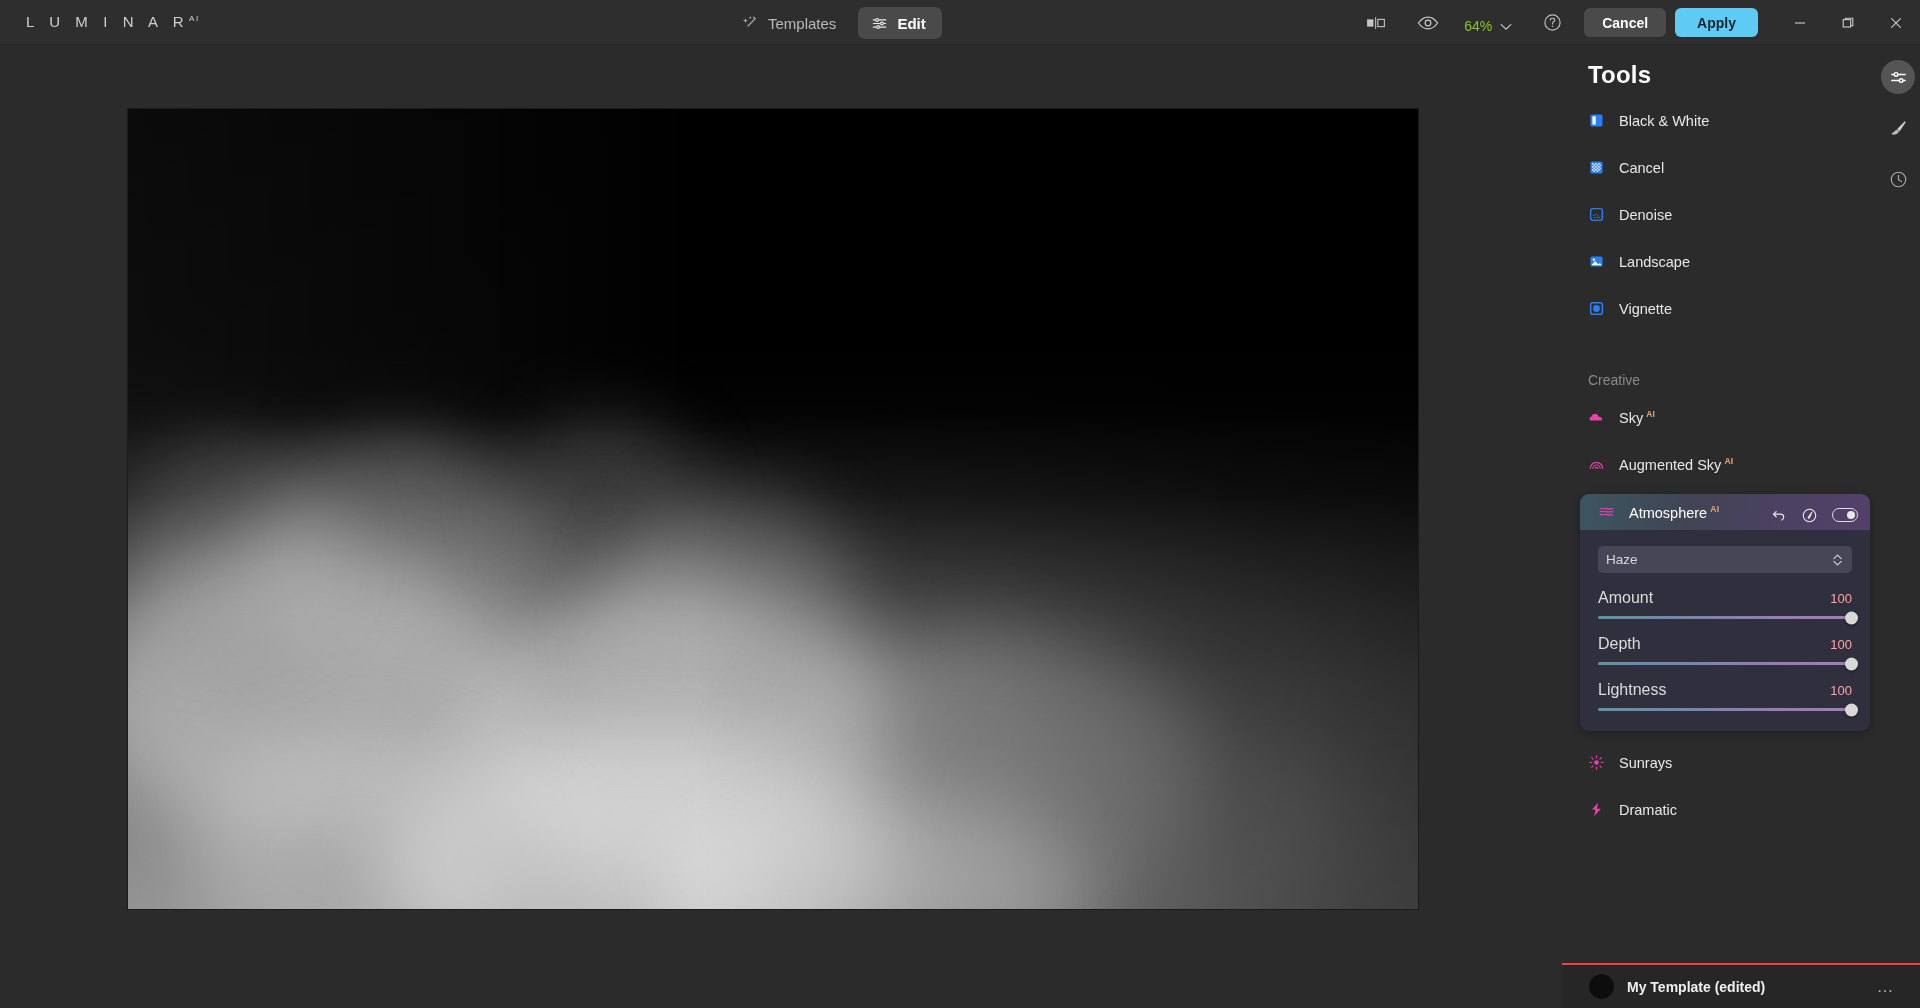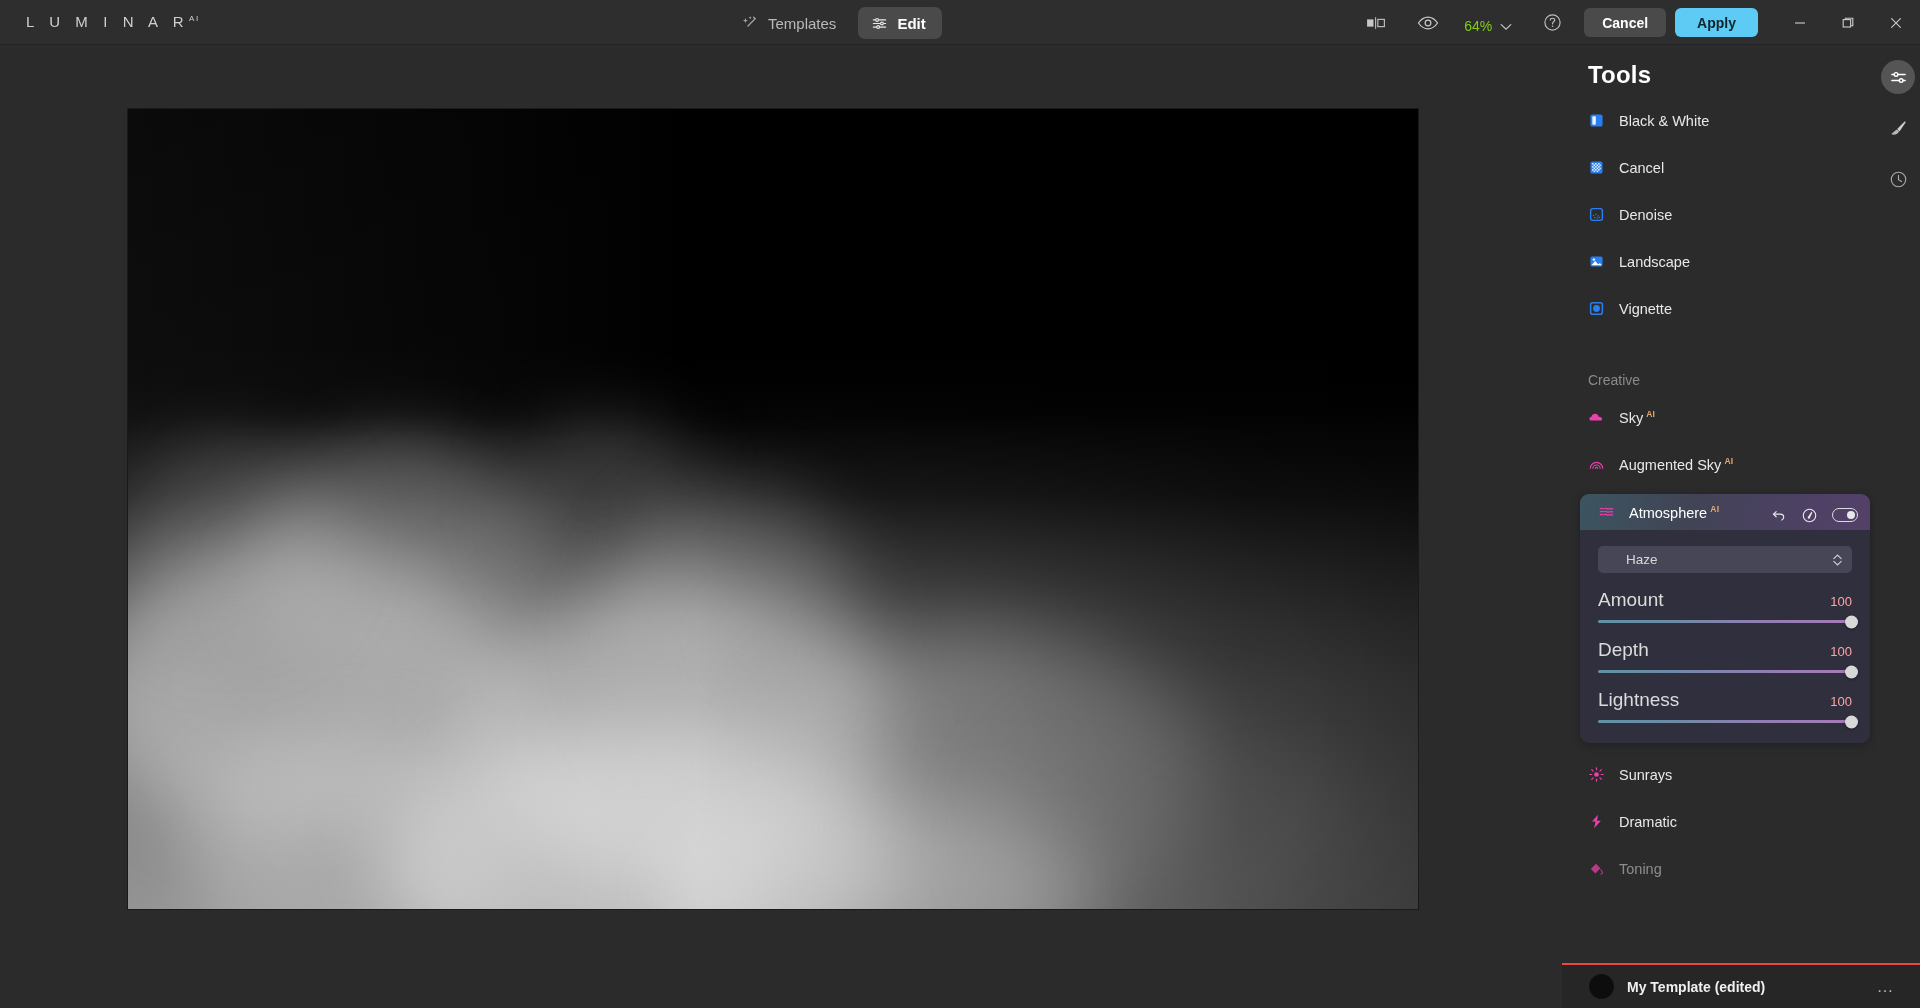--- a/index.html
+++ b/index.html
@@ -187,31 +187,31 @@
     position: relative; cursor: pointer;
   }
   .toggle .knob {
     position: absolute; right: 2px; top: 1.6px;
     width: 8px; height: 8px; border-radius: 50%; background: #e8e8e8;
   }
   .atm-body { padding: 16px 18px 18px 18px; }
   .select {
     position: relative; height: 27px; border-radius: 5px;
     background: #464656; display: flex; align-items: center;
-    padding: 0 28px; cursor: pointer; margin-bottom: 16px;
+    padding: 0 8px; cursor: pointer; margin-bottom: 16px;
   }
   .select .sv { font-size: 13.5px; color: #d9d9d9; }
   .select .sarrows {
     position: absolute; right: 9px; top: 50%; transform: translateY(-50%);
     color: #cfcfcf; display: flex;
   }
   .slider-block { margin-bottom: 16px; }
   .slider-block:last-child { margin-bottom: 2px; }
   .slider-head { display: flex; justify-content: space-between; align-items: baseline; }
-  .slider-head .sl-label { font-size: 19px; color: #dcdcdc; }
+  .slider-head .sl-label { font-size: 16px; color: #dcdcdc; }
   .slider-head .sl-val { font-size: 13px; color: #fca5a5; }
   .track {
     position: relative; margin-top: 9px; height: 3px; border-radius: 2px;
     background: linear-gradient(90deg, #5f93a3 0%, #6d8aa8 28%, #8f7fb0 62%, #a67bb6 100%);
     cursor: pointer;
   }
   .track .thumb {
     position: absolute; top: 50%; right: -6px; transform: translateY(-50%);
     width: 13px; height: 13px; border-radius: 50%;
     background: #d8d8d8; box-shadow: 0 1px 3px rgba(0,0,0,.45);
@@ -576,29 +576,20 @@
       <div class="tool-row">
         <span class="tool-icon">
           <svg width="17" height="17" viewBox="0 0 18 18">
             <path d="M10.6 1.8 L4.2 9.1 H8 L6.5 16.2 L13.6 8.2 H9.5 Z" fill="#ec3fb0"></path>
           </svg>
         </span>
         <span class="tlabel">Dramatic</span>
       </div>
 
 
-      <div class="tool-row dim">
-        <span class="tool-icon">
-          <svg width="17" height="17" viewBox="0 0 18 18" fill="none" stroke="#b8388a" stroke-width="1.2">
-            <path d="M3 9.4 L8.4 4 L13.2 8.8 L7.8 14.2 Z" fill="#b8388a" stroke="none"></path>
-            <path d="M13.6 10.4 C14.6 11.6 15.4 12.5 15.4 13.3 C15.4 14.2 14.6 14.9 13.7 14.9" stroke-linecap="round"></path>
-          </svg>
-        </span>
-        <span class="tlabel">Toning</span>
-      </div>
 
       <div class="fade-top"></div>
       <div class="fade-bottom"></div>
     </div>
   </div>
 
   <div class="rail">
     <div class="rail-btn active" style="top:15px">
       <svg width="19" height="19" viewBox="0 0 20 20" fill="none" stroke="#ffffff" stroke-width="1.5" stroke-linecap="round">
         <path d="M3 6.8 H17"></path>

